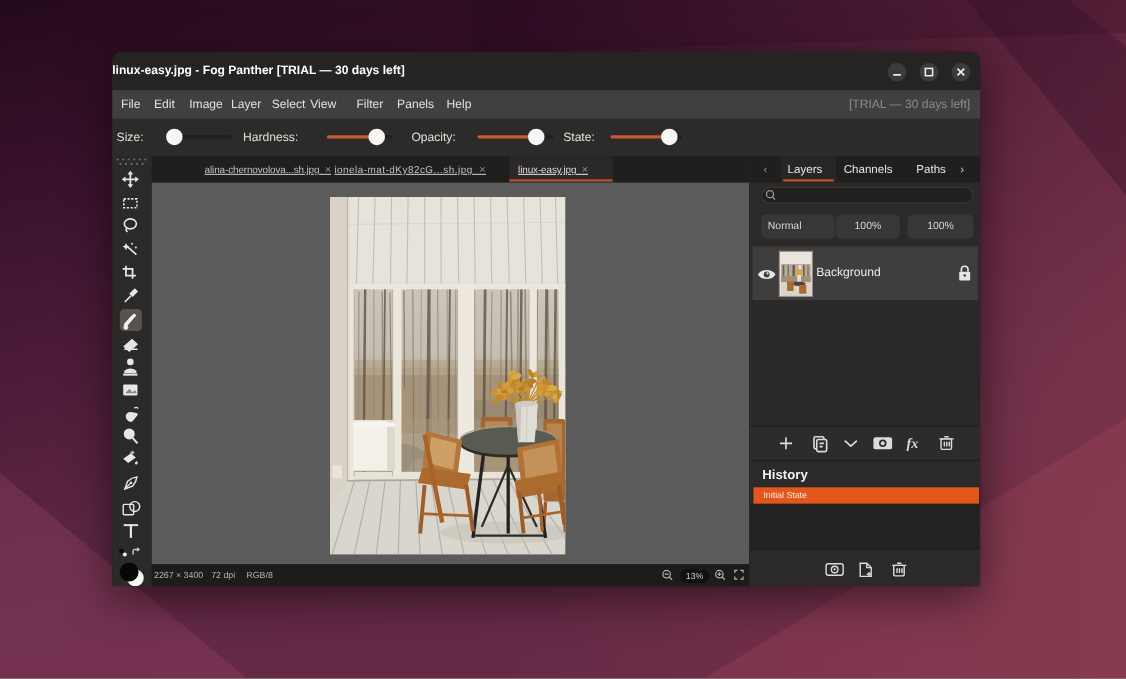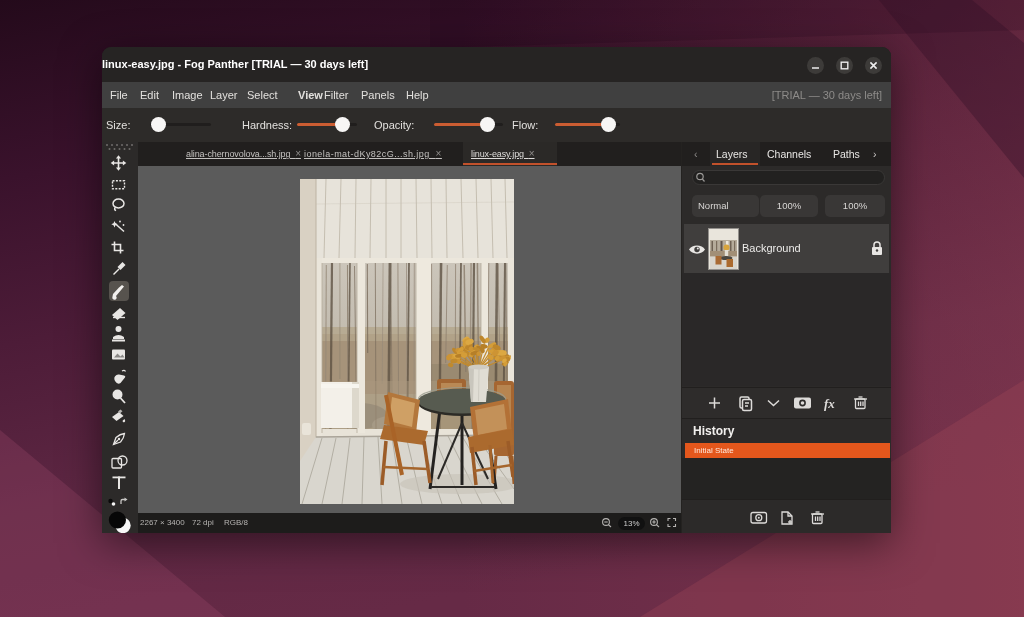--- a/index.html
+++ b/index.html
@@ -100,40 +100,40 @@
   <svg class="abs" style="left:762.5px;top:9.5px;" width="17" height="17" viewBox="0 0 17 17">
     <path d="M5.4 5.4 L11.6 11.6 M11.6 5.4 L5.4 11.6" stroke="#ececec" stroke-width="1.6"></path>
     </svg>
 
   <div id="menubar">
     <div class="mi" style="left:8px;">File</div>
     <div class="mi" style="left:38px;">Edit</div>
     <div class="mi" style="left:70px;">Image</div>
     <div class="mi" style="left:108px;">Layer</div>
     <div class="mi" style="left:145px;">Select</div>
-    <div class="mi" style="left:196px;font-weight:bold;">View</div>
+    <div class="mi" style="left:180px;">View</div>
     <div class="mi" style="left:222px;">Filter</div>
     <div class="mi" style="left:259px;">Panels</div>
     <div class="mi" style="left:304px;">Help</div>
     <div id="trial">[TRIAL — 30 days left]</div>
   </div>
 
   <div id="toolbar">
     <div class="tl" style="left:4px;">Size:</div>
     <div class="track" style="left:48px;width:61px;"></div>
     <div class="thumb" style="left:48.5px;"></div>
-    <div class="tl" style="left:119px;margin-left:21px;">Hardness:</div>
+    <div class="tl" style="left:119px;">Hardness:</div>
     <div class="track" style="left:195px;width:60px;"></div>
     <div class="torange" style="left:195px;width:45px;"></div>
     <div class="thumb" style="left:232.5px;"></div>
     <div class="tl" style="left:272px;">Opacity:</div>
     <div class="track" style="left:332px;width:69px;"></div>
     <div class="torange" style="left:332px;width:53px;"></div>
     <div class="thumb" style="left:377.5px;"></div>
-    <div class="tl" style="left:410px;">Flow:</div>
+    <div class="tl" style="left:410px;">State:</div>
     <div class="track" style="left:453px;width:65px;"></div>
     <div class="torange" style="left:453px;width:53px;"></div>
     <div class="thumb" style="left:498.5px;"></div>
   </div>
 
   <div id="palette"></div>
   <div id="palsel"></div>
   <svg class="abs" style="left:0;top:95px;" width="36" height="391" viewBox="0 0 36 391">
     <g fill="#6f6d6b">
       <circle cx="5" cy="3" r="1"></circle>

